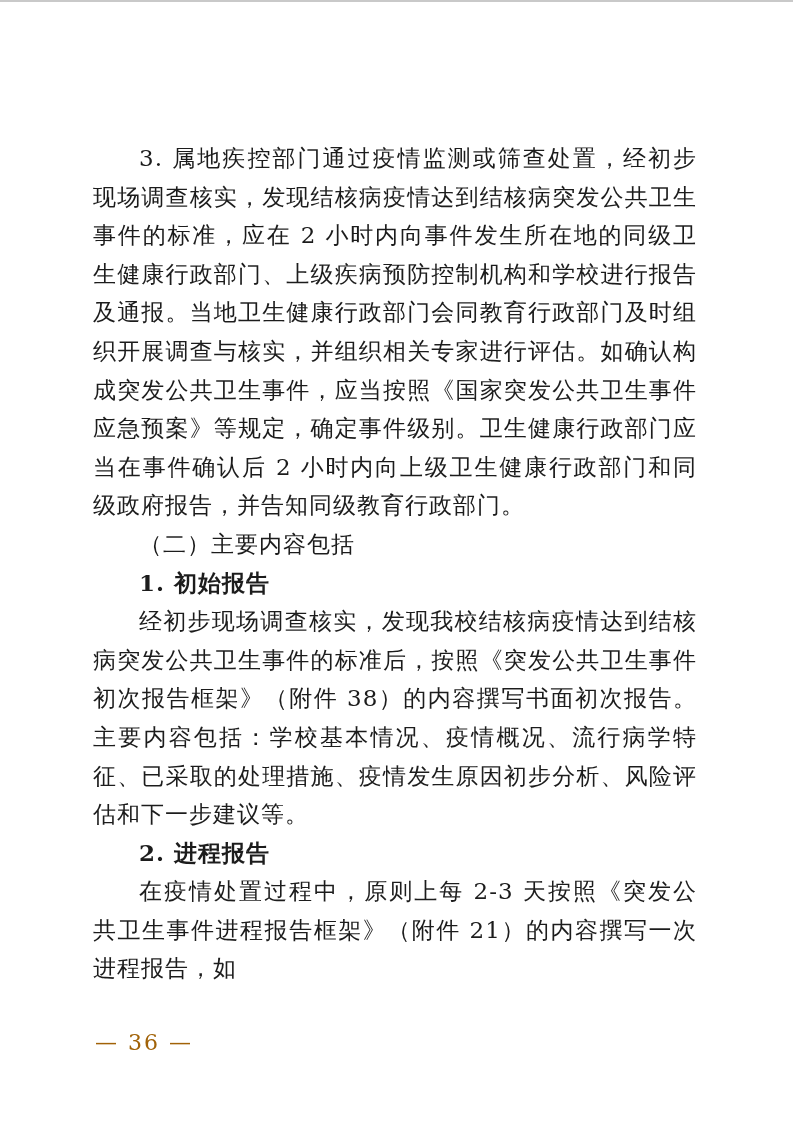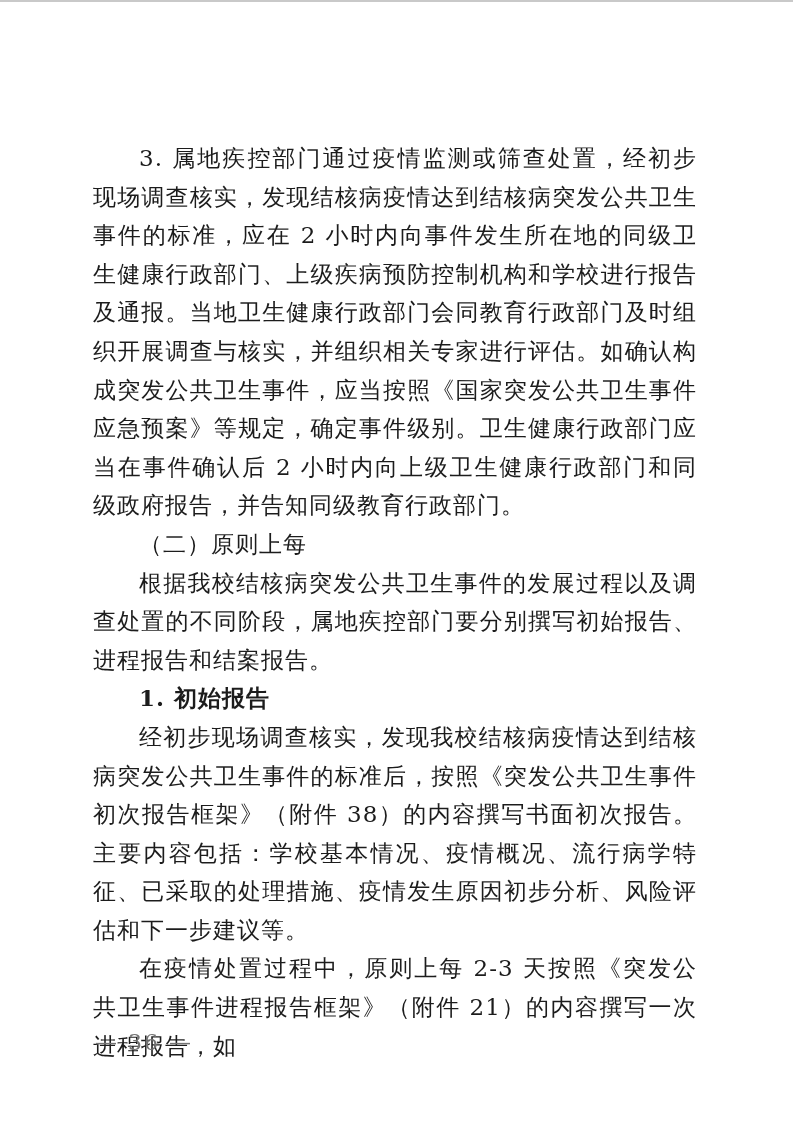--- a/index.html
+++ b/index.html
@@ -43,32 +43,32 @@
   .content p.numbered-heading {
     font-weight: 700;
     text-align: left;
   }
   .footer {
     position: absolute;
     top: 1030px;
     left: 95px;
     font-size: 22px;
     letter-spacing: 2px;
-    color: #737373;
+    color: #a16207;
   }
 </style>
 </head>
 <body>
 
 <div class="page">
   <div class="scan-edge"></div>
 
   <div class="content">
     <p class="body">3. 属地疾控部门通过疫情监测或筛查处置，经初步现场调查核实，发现结核病疫情达到结核病突发公共卫生事件的标准，应在 2 小时内向事件发生所在地的同级卫生健康行政部门、上级疾病预防控制机构和学校进行报告及通报。当地卫生健康行政部门会同教育行政部门及时组织开展调查与核实，并组织相关专家进行评估。如确认构成突发公共卫生事件，应当按照《国家突发公共卫生事件应急预案》等规定，确定事件级别。卫生健康行政部门应当在事件确认后 2 小时内向上级卫生健康行政部门和同级政府报告，并告知同级教育行政部门。</p>
-    <p class="subheading">（二）原则上每</p>
-    <p class="body">根据我校结核病突发公共卫生事件的发展过程以及调查处置的不同阶段，属地疾控部门要分别撰写初始报告、进程报告和结案报告。</p>
+    <p class="subheading">（二）主要内容包括</p>
     <p class="numbered-heading">1. 初始报告</p>
     <p class="body">经初步现场调查核实，发现我校结核病疫情达到结核病突发公共卫生事件的标准后，按照《突发公共卫生事件初次报告框架》（附件 38）的内容撰写书面初次报告。主要内容包括：学校基本情况、疫情概况、流行病学特征、已采取的处理措施、疫情发生原因初步分析、风险评估和下一步建议等。</p>
+    <p class="numbered-heading">2. 进程报告</p>
     <p class="body">在疫情处置过程中，原则上每 2-3 天按照《突发公共卫生事件进程报告框架》（附件 21）的内容撰写一次进程报告，如</p>
   </div>
 
   <div class="footer">— 36 —</div>
 </div>
 
 </body></html>

